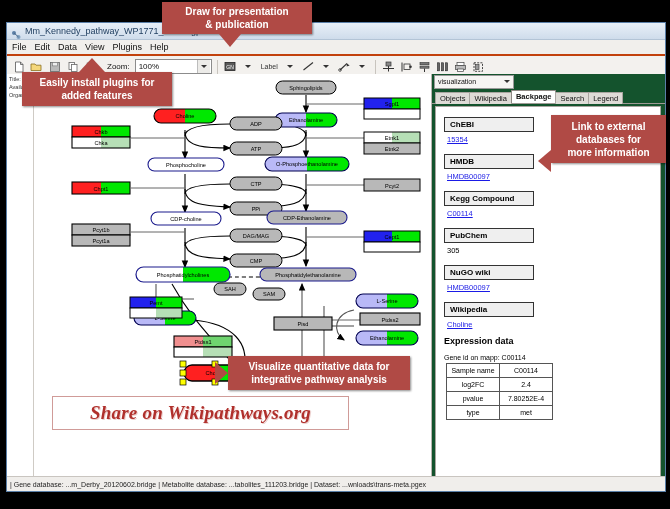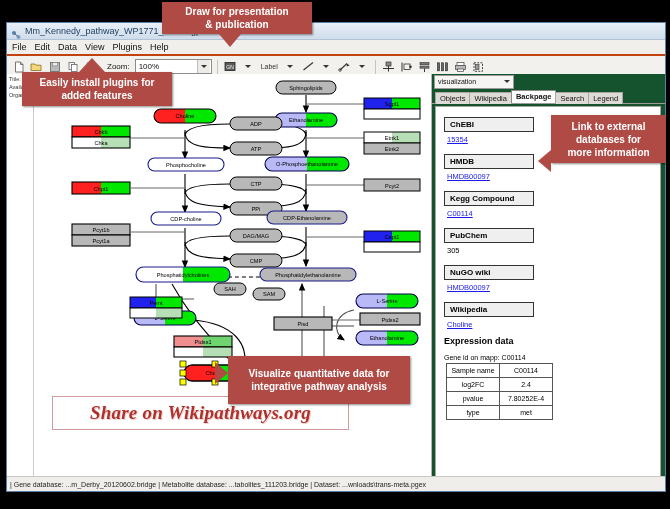--- a/index.html
+++ b/index.html
@@ -562,21 +562,21 @@
 
   <div class="callout" style="left:551px;top:115px;width:115px;height:48px;flex-direction:column;">
     <div class="co-txt" style="padding:0;font-size:10px;">
       <div>Link  to external</div>
       <div>databases  for</div>
       <div>more information</div>
     </div>
   </div>
   <div class="tri tri-left" style="left:538px;top:150px;"></div>
 
-  <div class="callout" style="left:228px;top:356px;width:182px;height:48px;flex-direction:column;">
+  <div class="callout" style="left:228px;top:356px;width:182px;height:34px;flex-direction:column;">
     <div class="co-txt" style="padding:0;font-size:10px;">
       <div>Visualize quantitative data  for</div>
       <div>integrative pathway analysis</div>
     </div>
   </div>
   <div class="tri tri-right" style="left:215px;top:362px;"></div>
 
 </div>
 
 </body></html>

